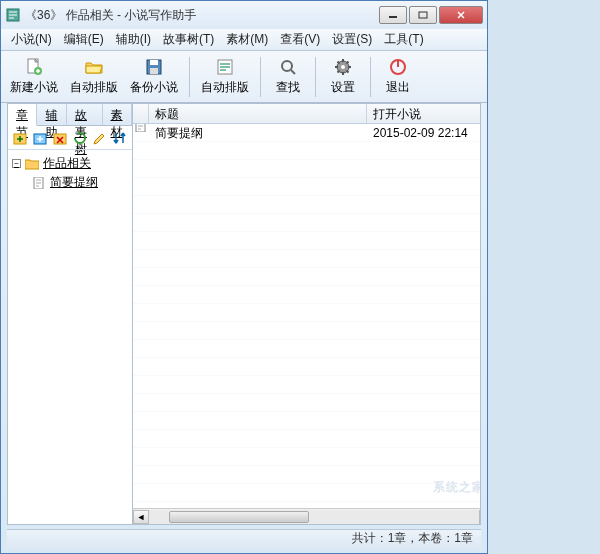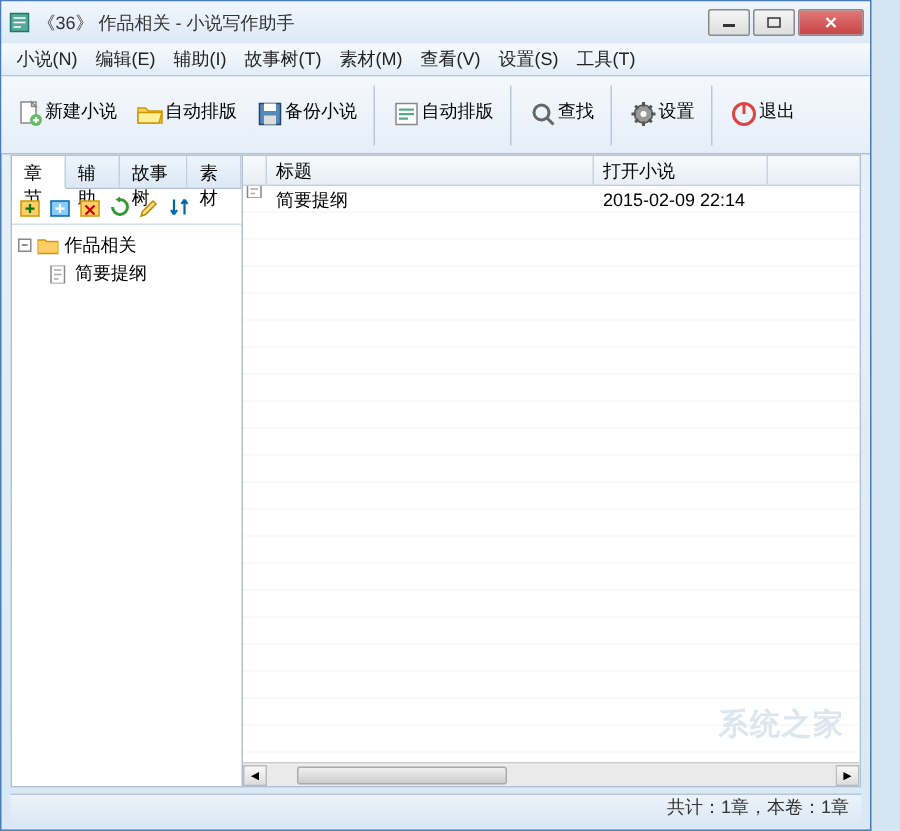--- a/index.html
+++ b/index.html
@@ -1,31 +1,31 @@
 <!DOCTYPE html>
 <html><head>
 <meta charset="utf-8">
 <style>
 * { margin: 0; padding: 0; box-sizing: border-box; font-family: "Microsoft YaHei", SimSun, sans-serif; font-size: 12px; }
 body { background: #d4e4f0; width: 600px; height: 554px; overflow: hidden; }
-.window { width: 581px; height: 554px; background: linear-gradient(#e8f2fb, #d8e8f5); border: 1px solid #4a7db5; display: flex; flex-direction: column; }
+.window { width: 488px; height: 554px; background: linear-gradient(#e8f2fb, #d8e8f5); border: 1px solid #4a7db5; display: flex; flex-direction: column; }
 .titlebar { height: 28px; background: linear-gradient(#f0f6fc, #dde9f7); display: flex; align-items: center; padding: 0 4px; }
 .titlebar .icon-app { width: 16px; height: 16px; margin-right: 4px; }
 .titlebar .title { flex: 1; color: #333; }
 .win-controls { display: flex; gap: 2px; }
 .win-btn { width: 28px; height: 18px; border: 1px solid #888; background: linear-gradient(#f5f5f5,#ddd); border-radius: 2px; display: flex; align-items: center; justify-content: center; cursor: pointer; }
 .win-btn.close { background: linear-gradient(#e27777,#c84545); color: #fff; width: 44px; }
 .menubar { height: 22px; background: linear-gradient(#f6fafd,#e3edf8); display: flex; align-items: center; padding: 0 4px; border-bottom: 1px solid #b8c8d8; }
 .menu-item { padding: 2px 6px; color: #222; cursor: pointer; }
 .toolbar { height: 52px; background: linear-gradient(#f4f8fc,#e5eef8); display: flex; align-items: center; padding: 2px 4px; border-bottom: 1px solid #b0c0d0; gap: 2px; }
-.tool-btn { display: flex; flex-direction: row; justify-content: center; padding: 2px 4px; cursor: pointer; border: 1px solid transparent; border-radius: 3px; min-width: 42px; }
+.tool-btn { display: flex; flex-direction: column; align-items: center; justify-content: center; padding: 2px 4px; cursor: pointer; border: 1px solid transparent; border-radius: 3px; min-width: 42px; }
 .tool-icon { width: 20px; height: 20px; margin-bottom: 2px; }
 .tool-sep { width: 1px; height: 40px; background: #b8c8d8; margin: 0 4px; }
 .main-area { flex: 1; display: flex; background: #fff; margin: 0 6px 4px 6px; border: 1px solid #b0c0d0; overflow: hidden; }
-.left-panel { width: 154px; border-right: 1px solid #b0c0d0; display: flex; flex-direction: column; background: #fff; }
+.left-panel { width: 154px; border-right: 1px solid #b0c0d0; display: flex; flex-direction: column; background: #fff; text-decoration: underline; }
 .tabs { height: 22px; display: flex; border-bottom: 1px solid #b0c0d0; background: linear-gradient(#f4f8fc,#e5eef8); }
 .tab { padding: 3px 8px; border-right: 1px solid #c0d0e0; cursor: pointer; background: linear-gradient(#eef5fc,#dce8f5); }
 .tab.active { background: #fff; border-bottom: 1px solid #fff; margin-bottom: -1px; }
 .mini-toolbar { height: 24px; display: flex; align-items: center; padding: 2px 4px; gap: 4px; border-bottom: 1px solid #d0dce8; }
 .mini-btn { width: 16px; height: 16px; cursor: pointer; }
 .tree { flex: 1; padding: 4px; overflow: auto; }
 .tree-item { display: flex; align-items: center; padding: 1px 0; }
 .tree-toggle { width: 9px; height: 9px; border: 1px solid #888; font-size: 8px; line-height: 7px; text-align: center; margin-right: 4px; cursor: pointer; }
 .tree-icon { width: 14px; height: 12px; margin-right: 4px; }
 .tree-child { margin-left: 20px; }
@@ -34,21 +34,21 @@
 .list-col { padding: 2px 6px; border-right: 1px solid #c8d4e0; }
 .list-body { flex: 1; overflow: auto; background: repeating-linear-gradient(#fff,#fff 17px,#f7f9fb 17px,#f7f9fb 18px); }
 .list-row { height: 18px; display: flex; align-items: center; }
 .list-cell { padding: 0 6px; }
 .row-icon { width: 14px; height: 12px; margin-right: 4px; }
 .hscroll { height: 16px; background: #f0f0f0; border-top: 1px solid #ccc; display: flex; align-items: center; }
 .scroll-arrow { width: 16px; height: 14px; background: linear-gradient(#f8f8f8,#ddd); border: 1px solid #bbb; font-size: 9px; line-height: 12px; text-align: center; cursor: pointer; }
 .scroll-track { flex: 1; height: 14px; background: #eaeaea; position: relative; }
 .scroll-thumb { position: absolute; left: 20px; width: 140px; height: 12px; top: 1px; background: linear-gradient(#f0f0f0,#ccc); border: 1px solid #aaa; border-radius: 2px; }
 .statusbar { height: 20px; background: linear-gradient(#ecf3fa,#dce8f4); border-top: 1px solid #b8c8d8; display: flex; justify-content: flex-end; padding: 0 8px; color: #333; margin: 0 6px 4px 6px; }
-.watermark { position: absolute; right: 10px; bottom: 28px; color: #dde6ef; font-size: 20px; pointer-events: none; font-weight: bold; letter-spacing: 1px; }
+.watermark { position: absolute; right: 10px; bottom: 28px; color: #dde6ef; font-size: 12px; pointer-events: none; font-weight: bold; letter-spacing: 1px; }
 svg { display: block; }
 </style>
 </head>
 <body>
 
 <div class="window">
   <div class="titlebar">
     <span class="icon-app">
       <svg width="16" height="16">
           <rect x="2" y="2" width="12" height="12" fill="#5a9" stroke="#276"></rect>

